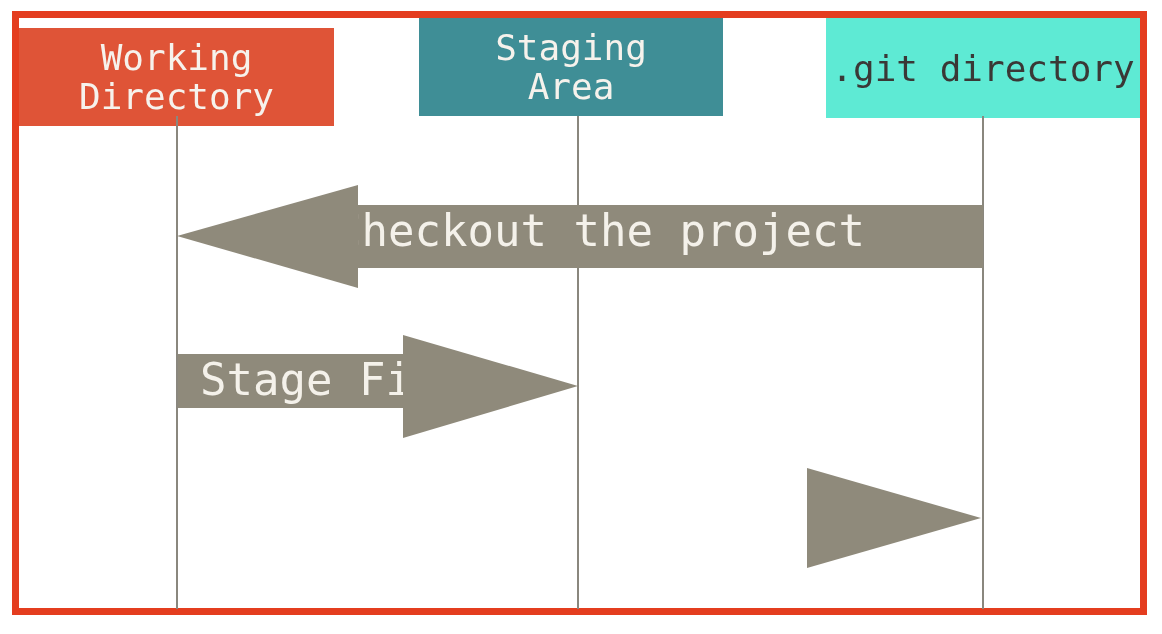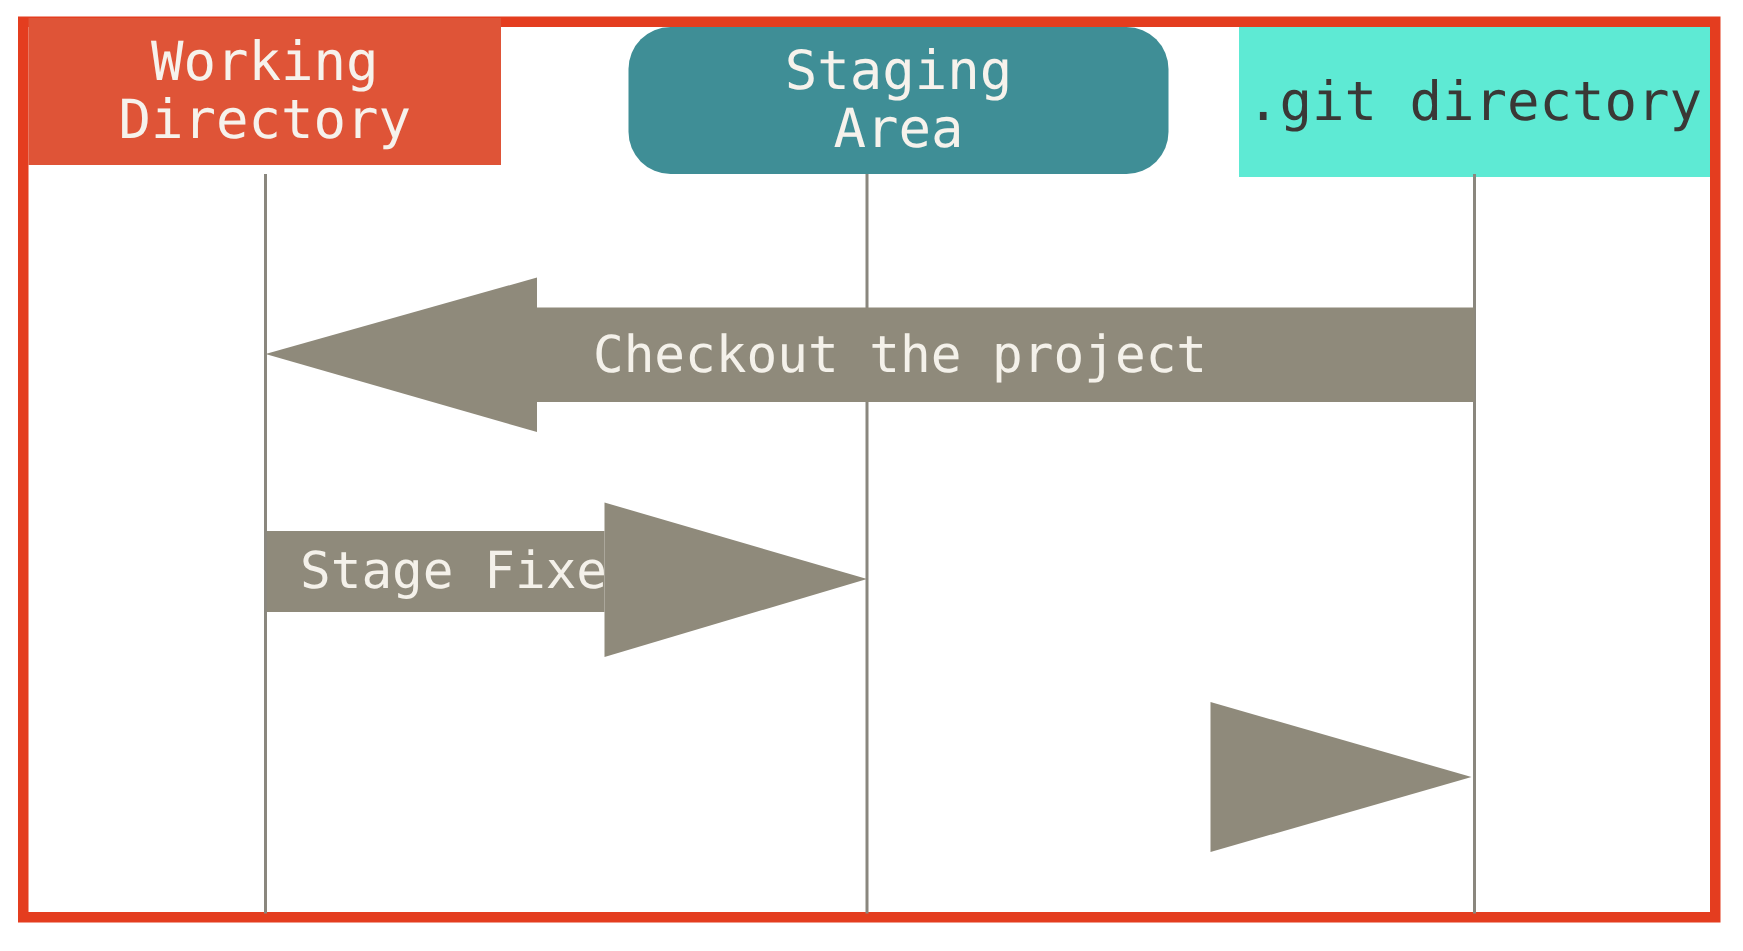--- a/index.html
+++ b/index.html
@@ -22,38 +22,37 @@
     position: absolute;
     display: flex;
     flex-direction: column;
     align-items: center;
     justify-content: center;
     text-align: center;
     font-size: 36px;
     line-height: 39px;
     white-space: nowrap;
   }
-  .box-wd   { left: 19px;  top: 12px; width: 315px; height: 98px; }
-  .box-st   { left: 419px; top: 18px; width: 360px; height: 98px; border-radius: 28px; }
+  .box-wd   { left: 19px;  top: 28px; width: 315px; height: 98px; }
+  .box-st   { left: 419px; top: 18px; width: 304px; height: 98px; }
   .box-repo { left: 826px; top: 18px; width: 314px; height: 100px; }
   .lifeline {
     position: absolute;
     top: 116px;
     width: 2px;
     height: 493px;
   }
   .line-wd   { left: 176px; }
   .line-st   { left: 577px; }
   .line-repo { left: 982px; }
   .arrow-body {
     position: absolute;
     display: flex;
-    align-items: center;
     justify-content: center;
-    font-size: 34px;
+    font-size: 44px;
     white-space: nowrap;
     box-sizing: border-box;
   }
   .checkout-body { left: 357px; top: 205px; width: 626px; height: 63px; padding-right: 140px; }
   .stage-body    { left: 178px; top: 354px; width: 225px; height: 54px; justify-content: flex-start; padding-left: 22px; }
   .commit-body   { left: 578px; top: 485px; width: 229px; height: 65px; }
   .arrow-head { position: absolute; width: 0; height: 0; }
   .checkout-head {
     left: 177px; top: 185px;
     border-top: 51px solid transparent;

